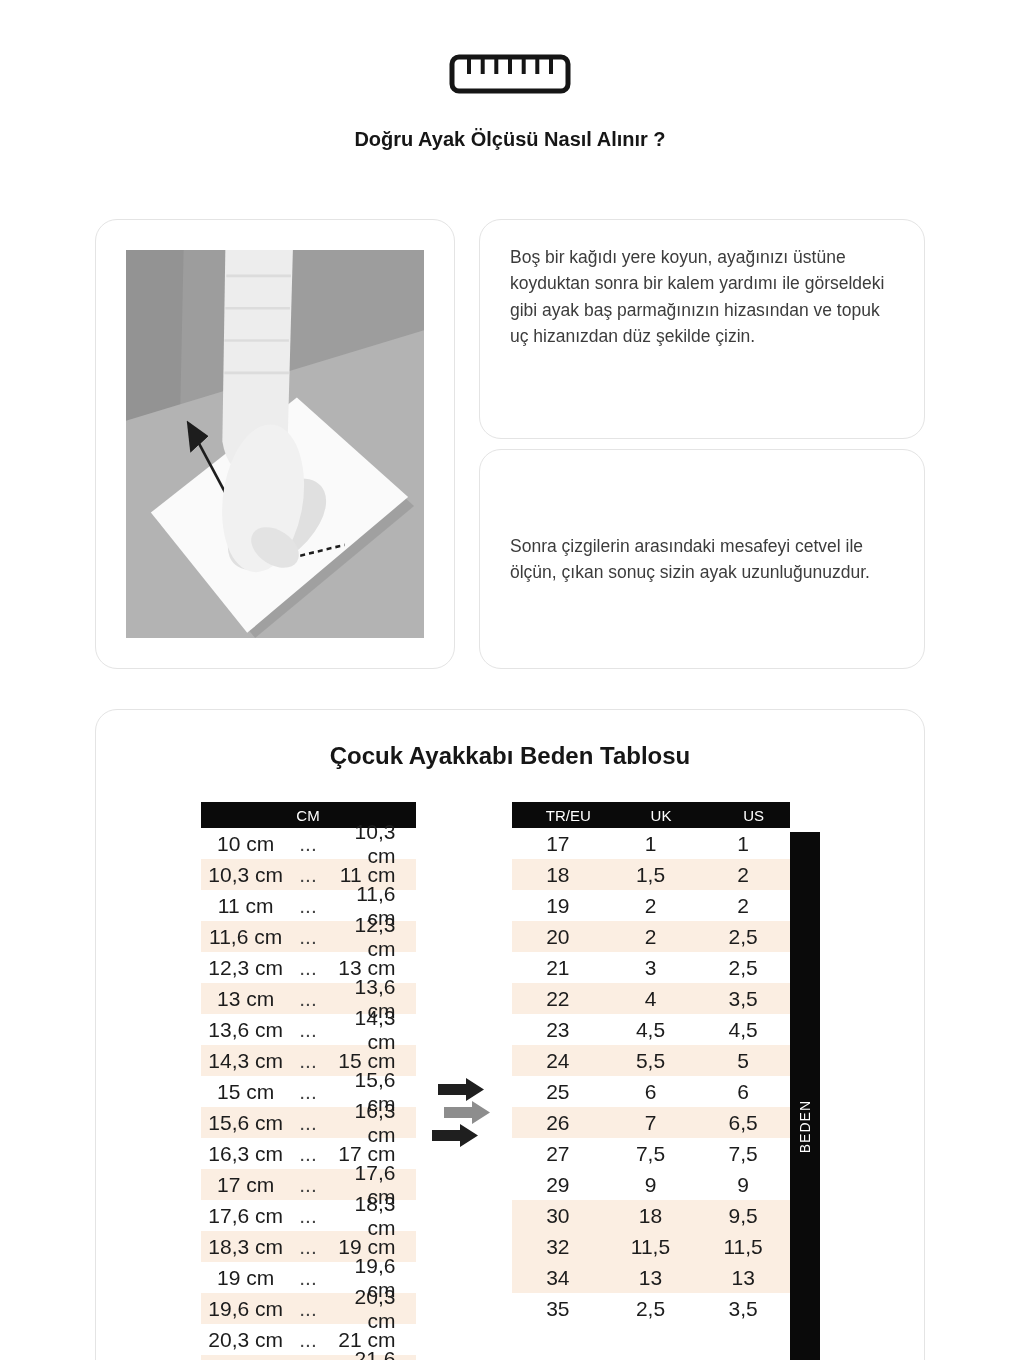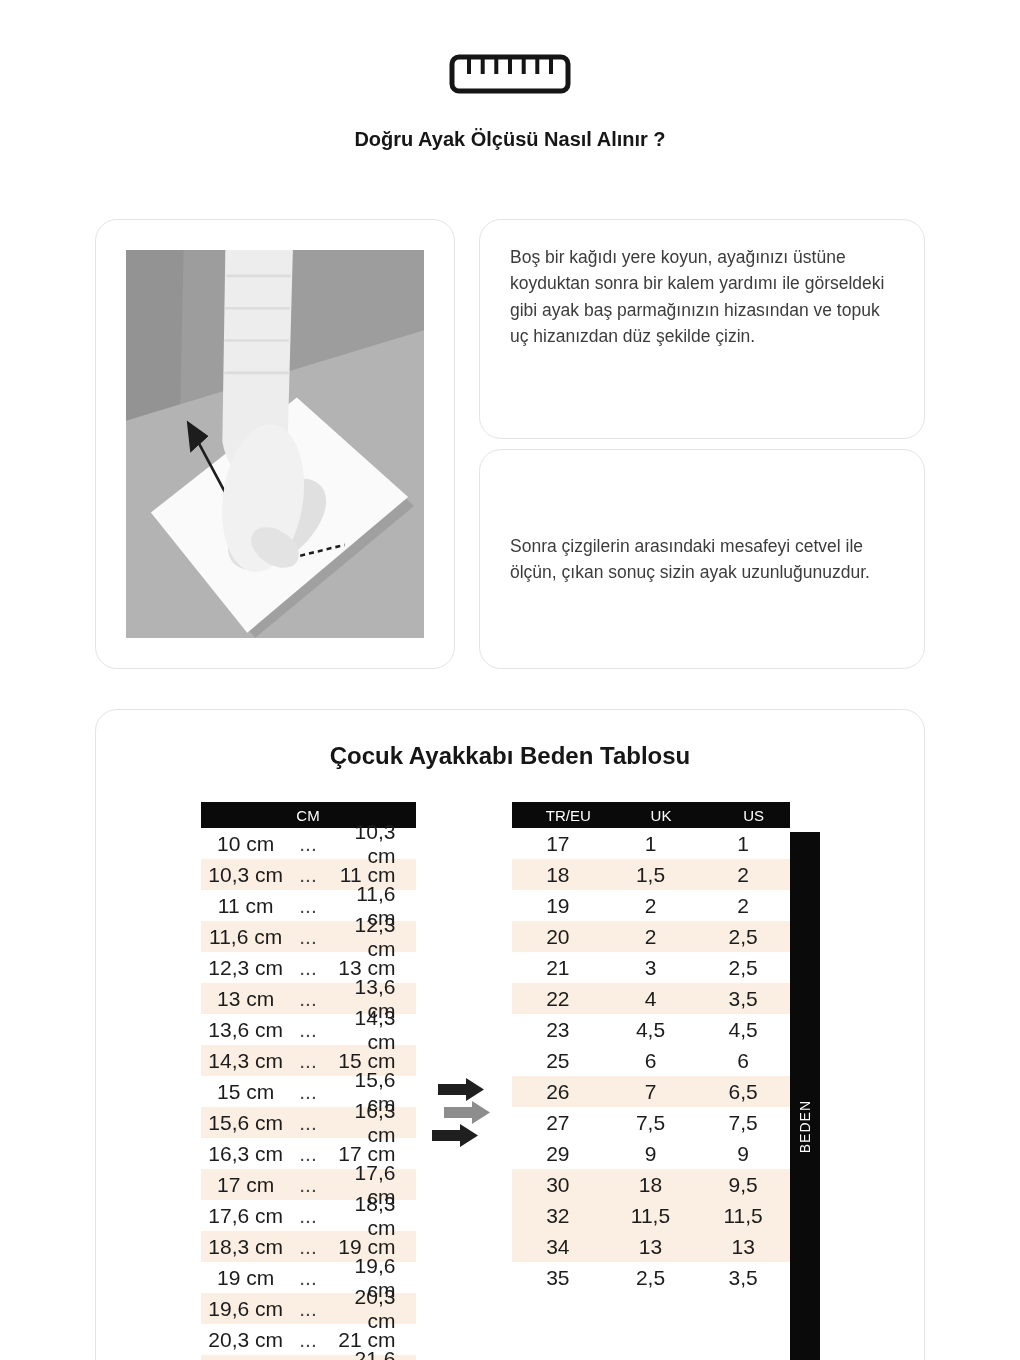--- a/index.html
+++ b/index.html
@@ -264,20 +264,25 @@
           <div class="trow alt">
             <span class="c-eu">22</span>
             <span class="c-eu">4</span>
             <span class="c-eu">3,5</span>
           </div>
           <div class="trow">
             <span class="c-eu">23</span>
             <span class="c-eu">4,5</span>
             <span class="c-eu">4,5</span>
           </div>
+          <div class="trow alt">
+            <span class="c-eu">24</span>
+            <span class="c-eu">5,5</span>
+            <span class="c-eu">5</span>
+          </div>
           <div class="trow">
             <span class="c-eu">25</span>
             <span class="c-eu">6</span>
             <span class="c-eu">6</span>
           </div>
           <div class="trow alt">
             <span class="c-eu">26</span>
             <span class="c-eu">7</span>
             <span class="c-eu">6,5</span>
           </div>

